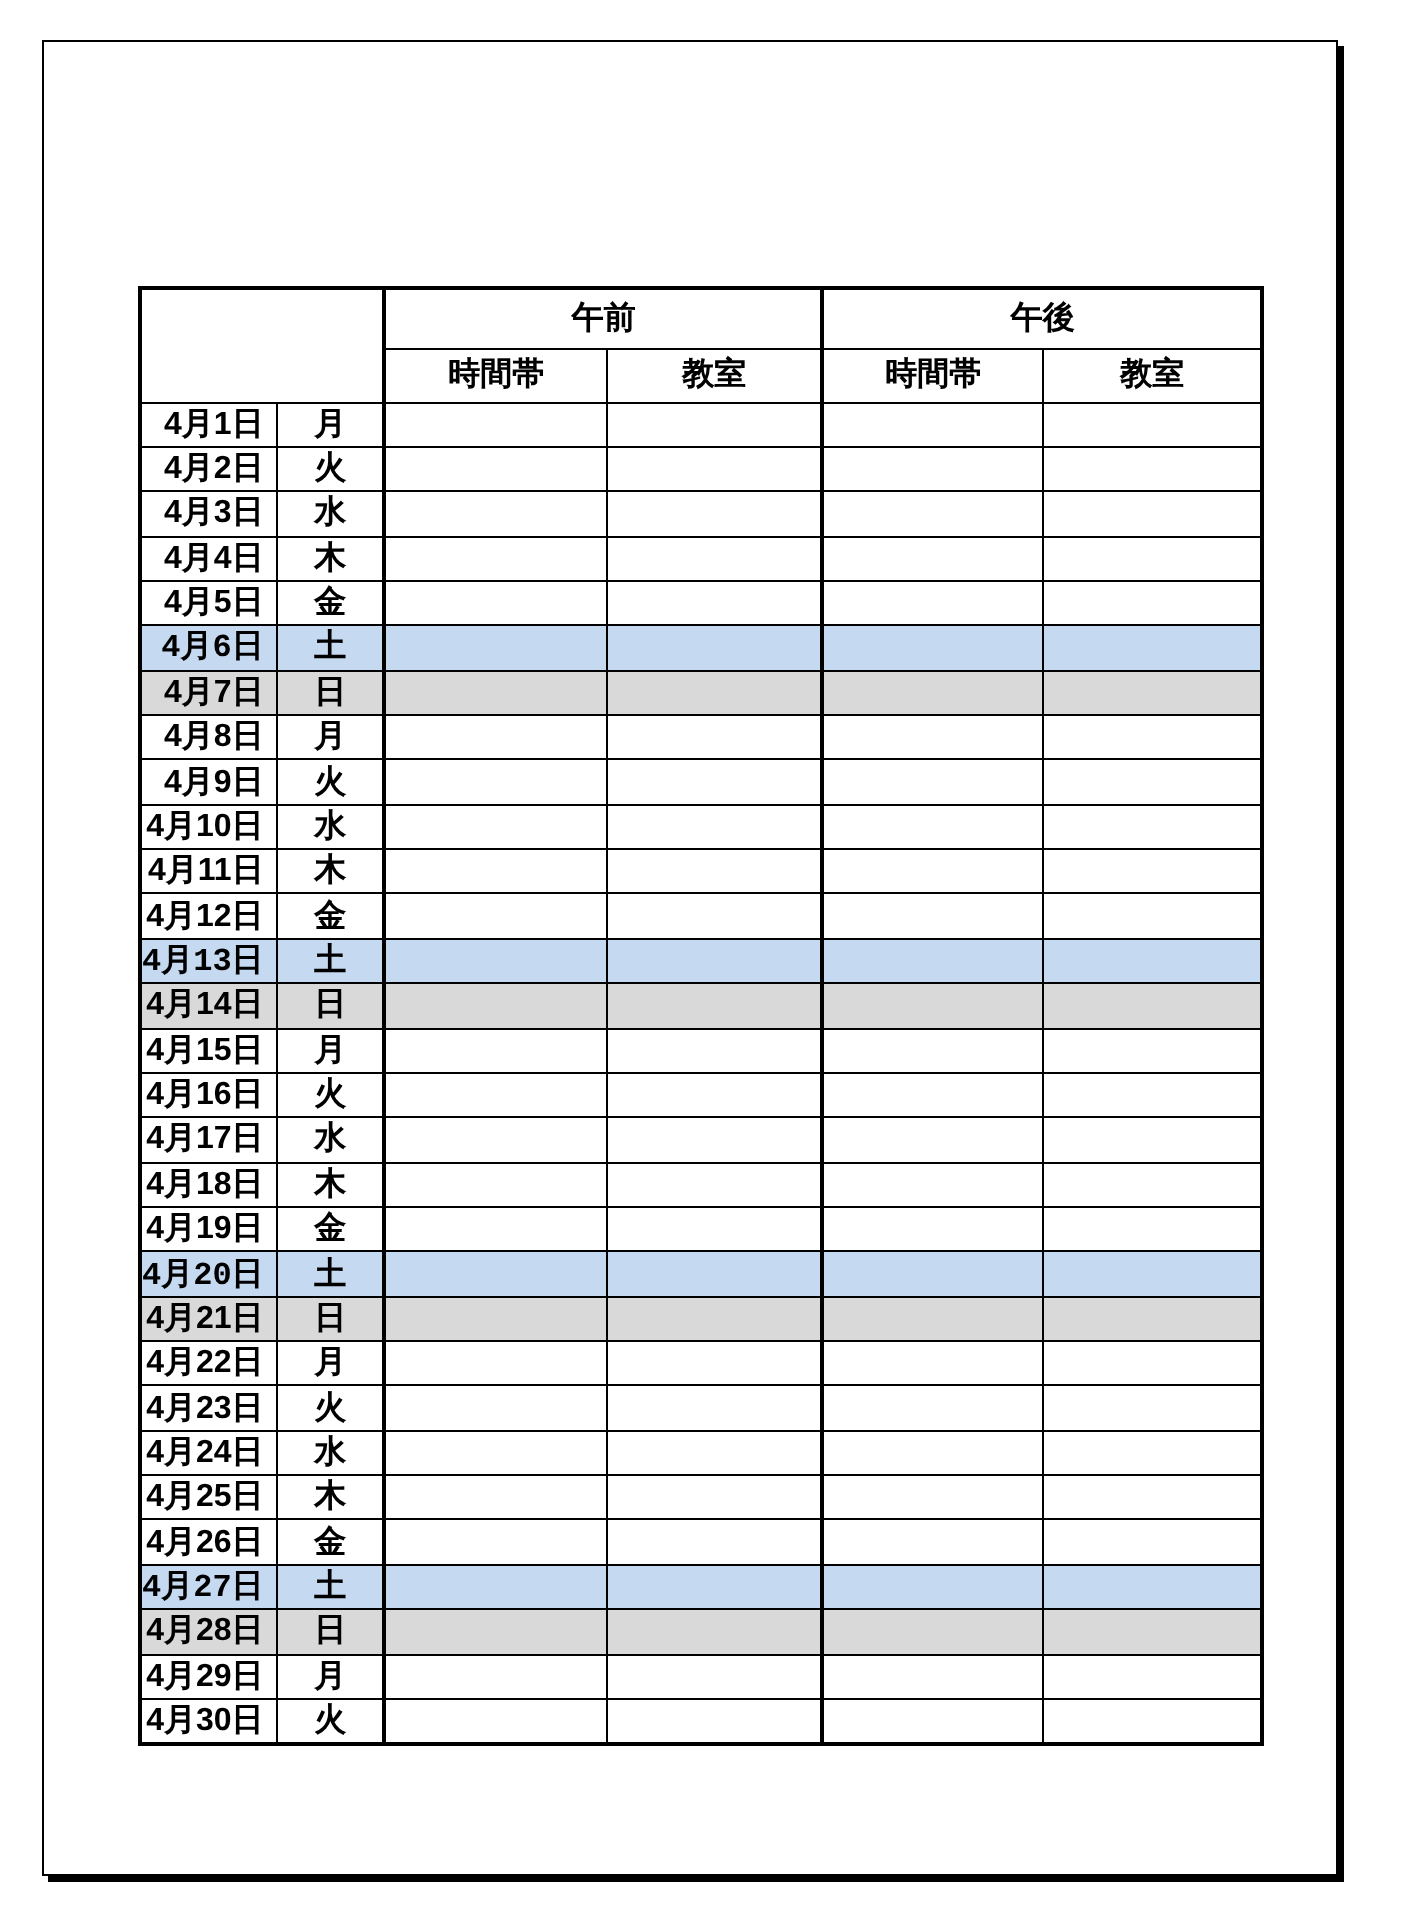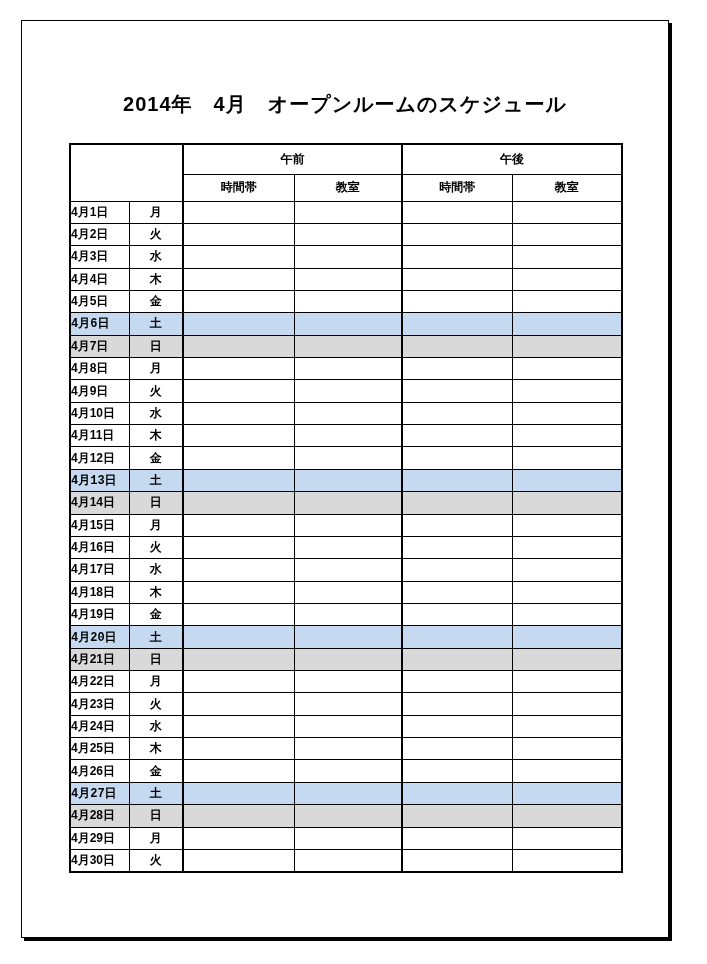--- a/index.html
+++ b/index.html
@@ -36,46 +36,45 @@
     font-weight: bold;
     letter-spacing: 1px;
     white-space: pre;
   }
   table.schedule {
     position: absolute;
     left: 47px;
     top: 122px;
     border-collapse: collapse;
     table-layout: fixed;
-    font-size: 12px;
+    font-size: 16px;
     font-weight: bold;
   }
   table.schedule, table.schedule td, table.schedule th {
     border: 1px solid var(--line);
   }
   table.schedule { border: 2px solid var(--line); }
   td, th {
     vertical-align: middle;
     overflow: hidden;
     white-space: nowrap;
   }
   .hrow1 th { height: 30px; text-align: center; }
   .hrow2 th { height: 27px; text-align: center; }
   tbody tr { height: 22.37px; }
   .thickL { border-left: 2px solid var(--line) !important; }
-  td.date-cell { text-align: left; padding-right: 6px; }
+  td.date-cell { text-align: right; padding-right: 6px; }
   td.day-cell { text-align: center; }
   tr.sat td { background: var(--sat); font-family: Liberation Mono, monospace; }
   tr.sun td { background: var(--sun); }
 </style>
 </head>
 <body>
 
 <div class="page">
-  <div class="title">2014年　4月　オープンルームのスケジュール</div>
 
   <table class="schedule">
     <colgroup>
       <col style="width:59px">
       <col style="width:54px">
       <col style="width:111px">
       <col style="width:108px">
       <col style="width:110px">
       <col style="width:110px">
     </colgroup>

